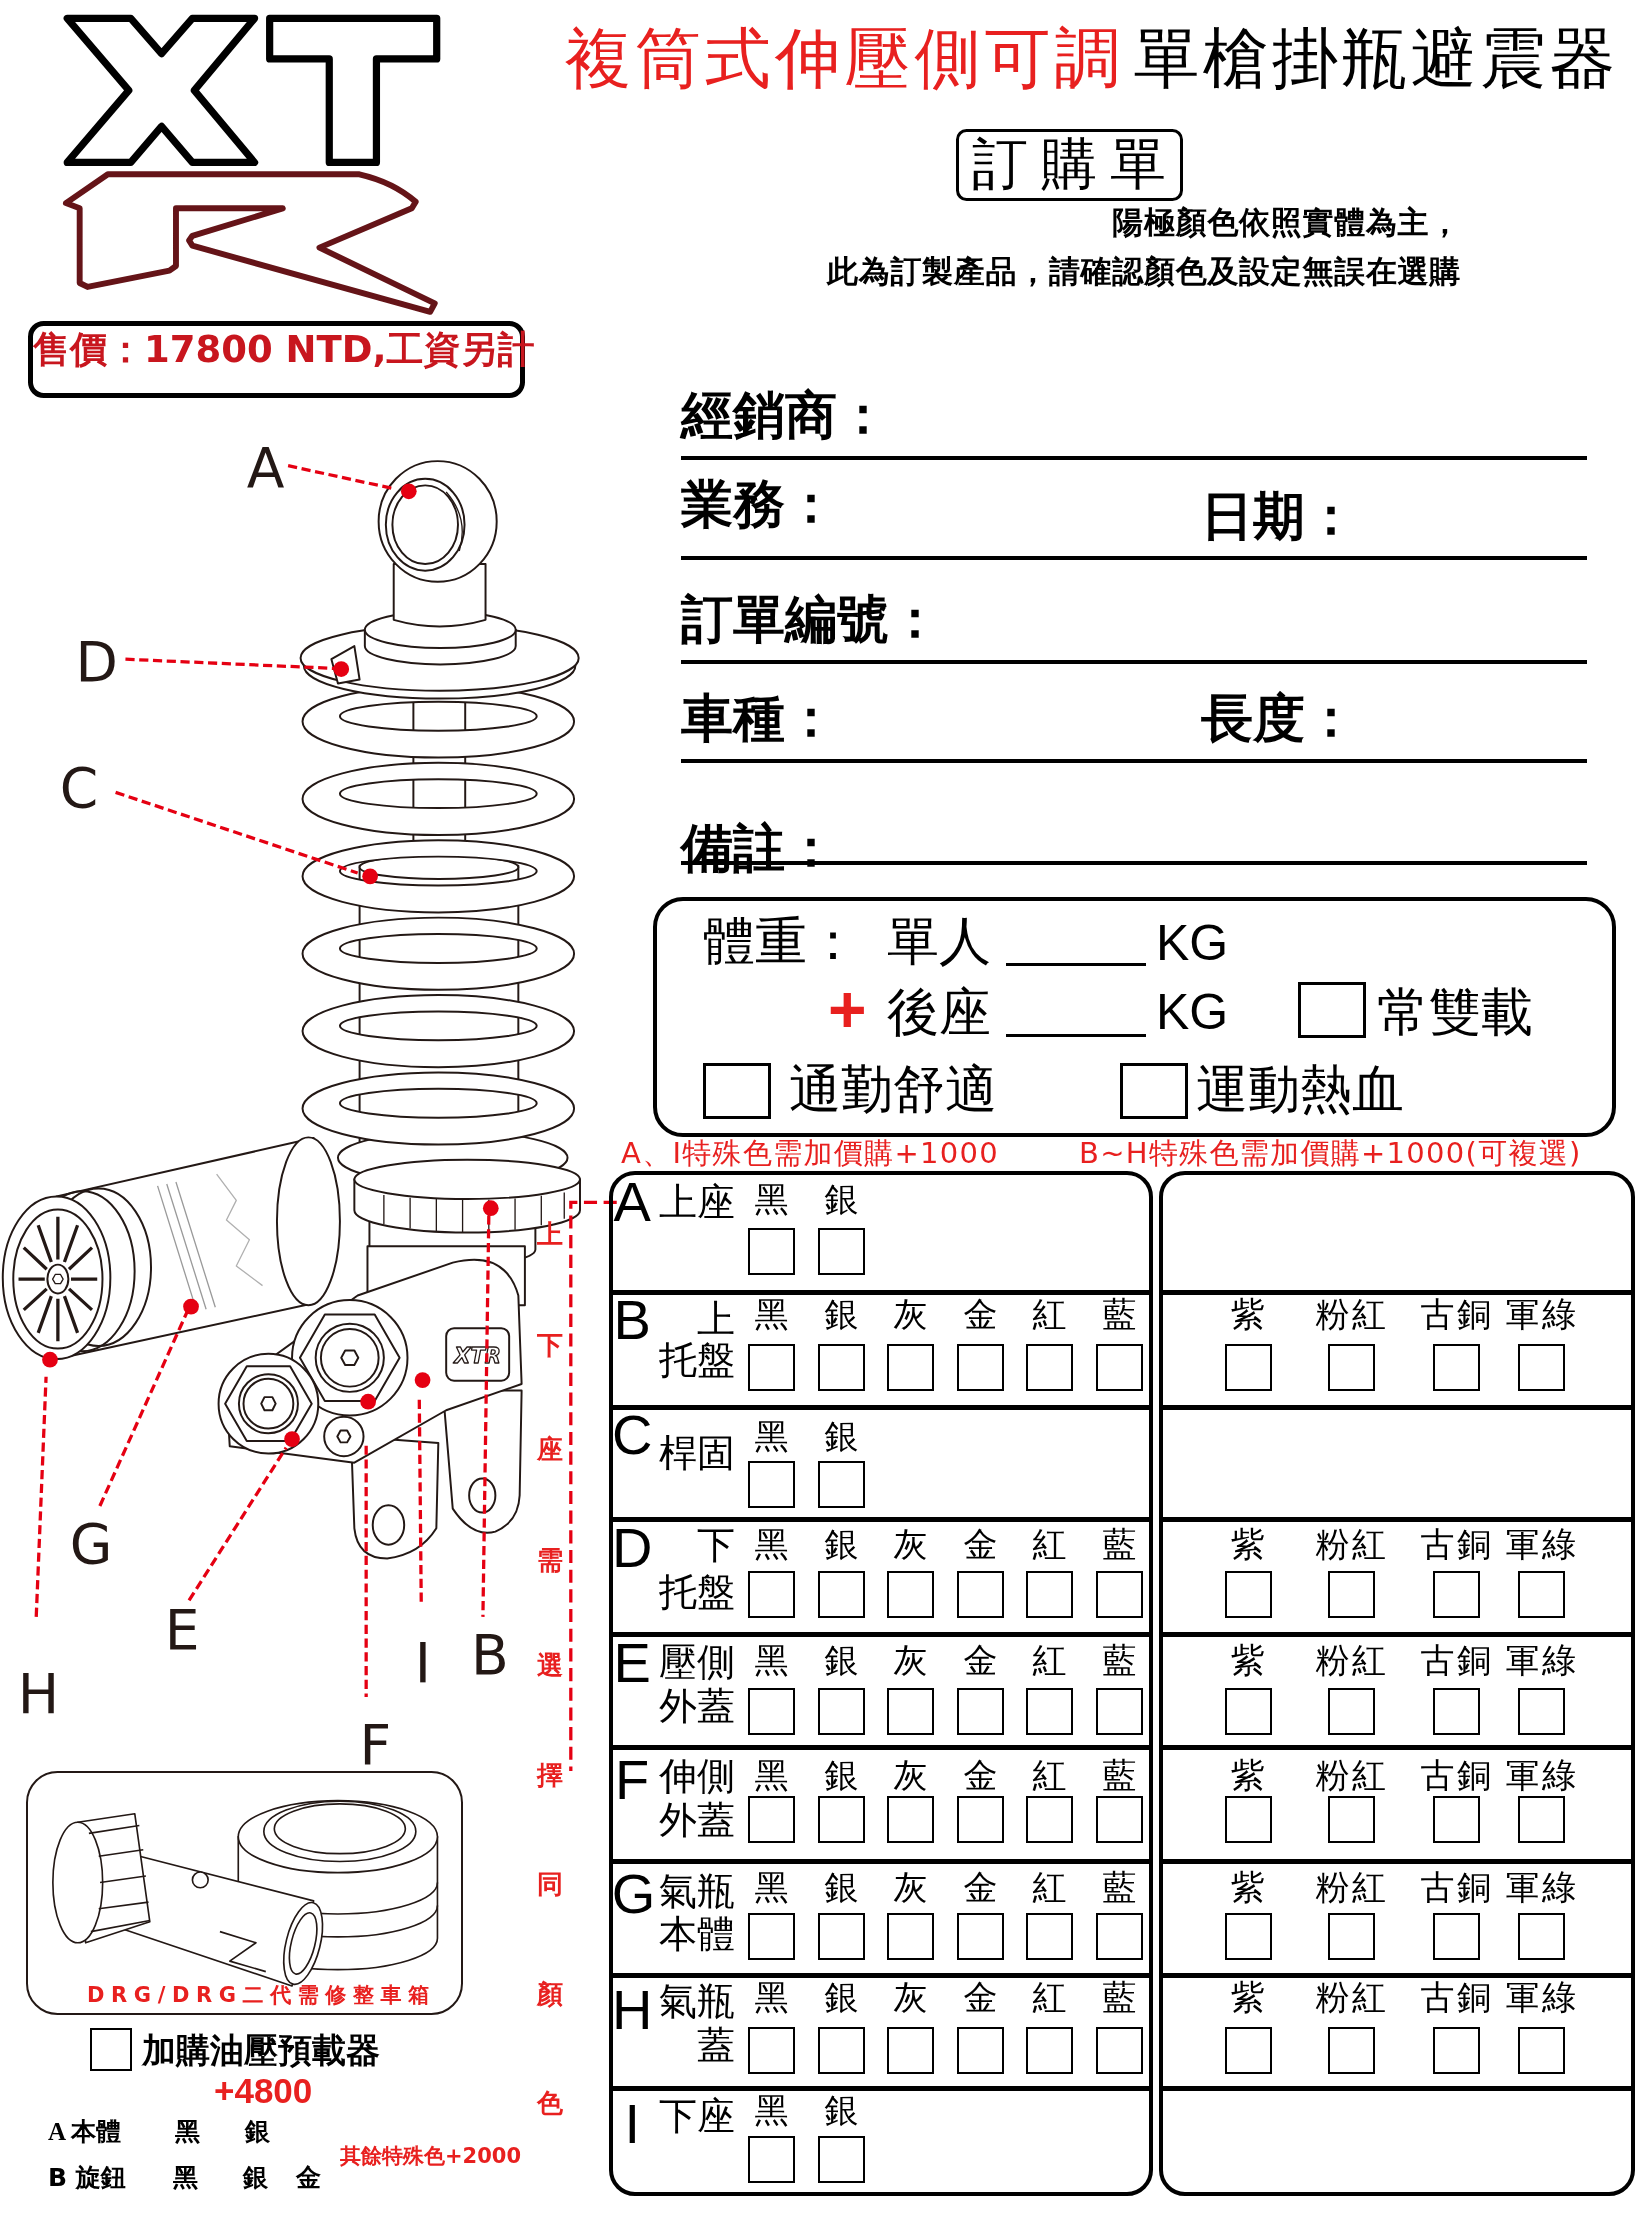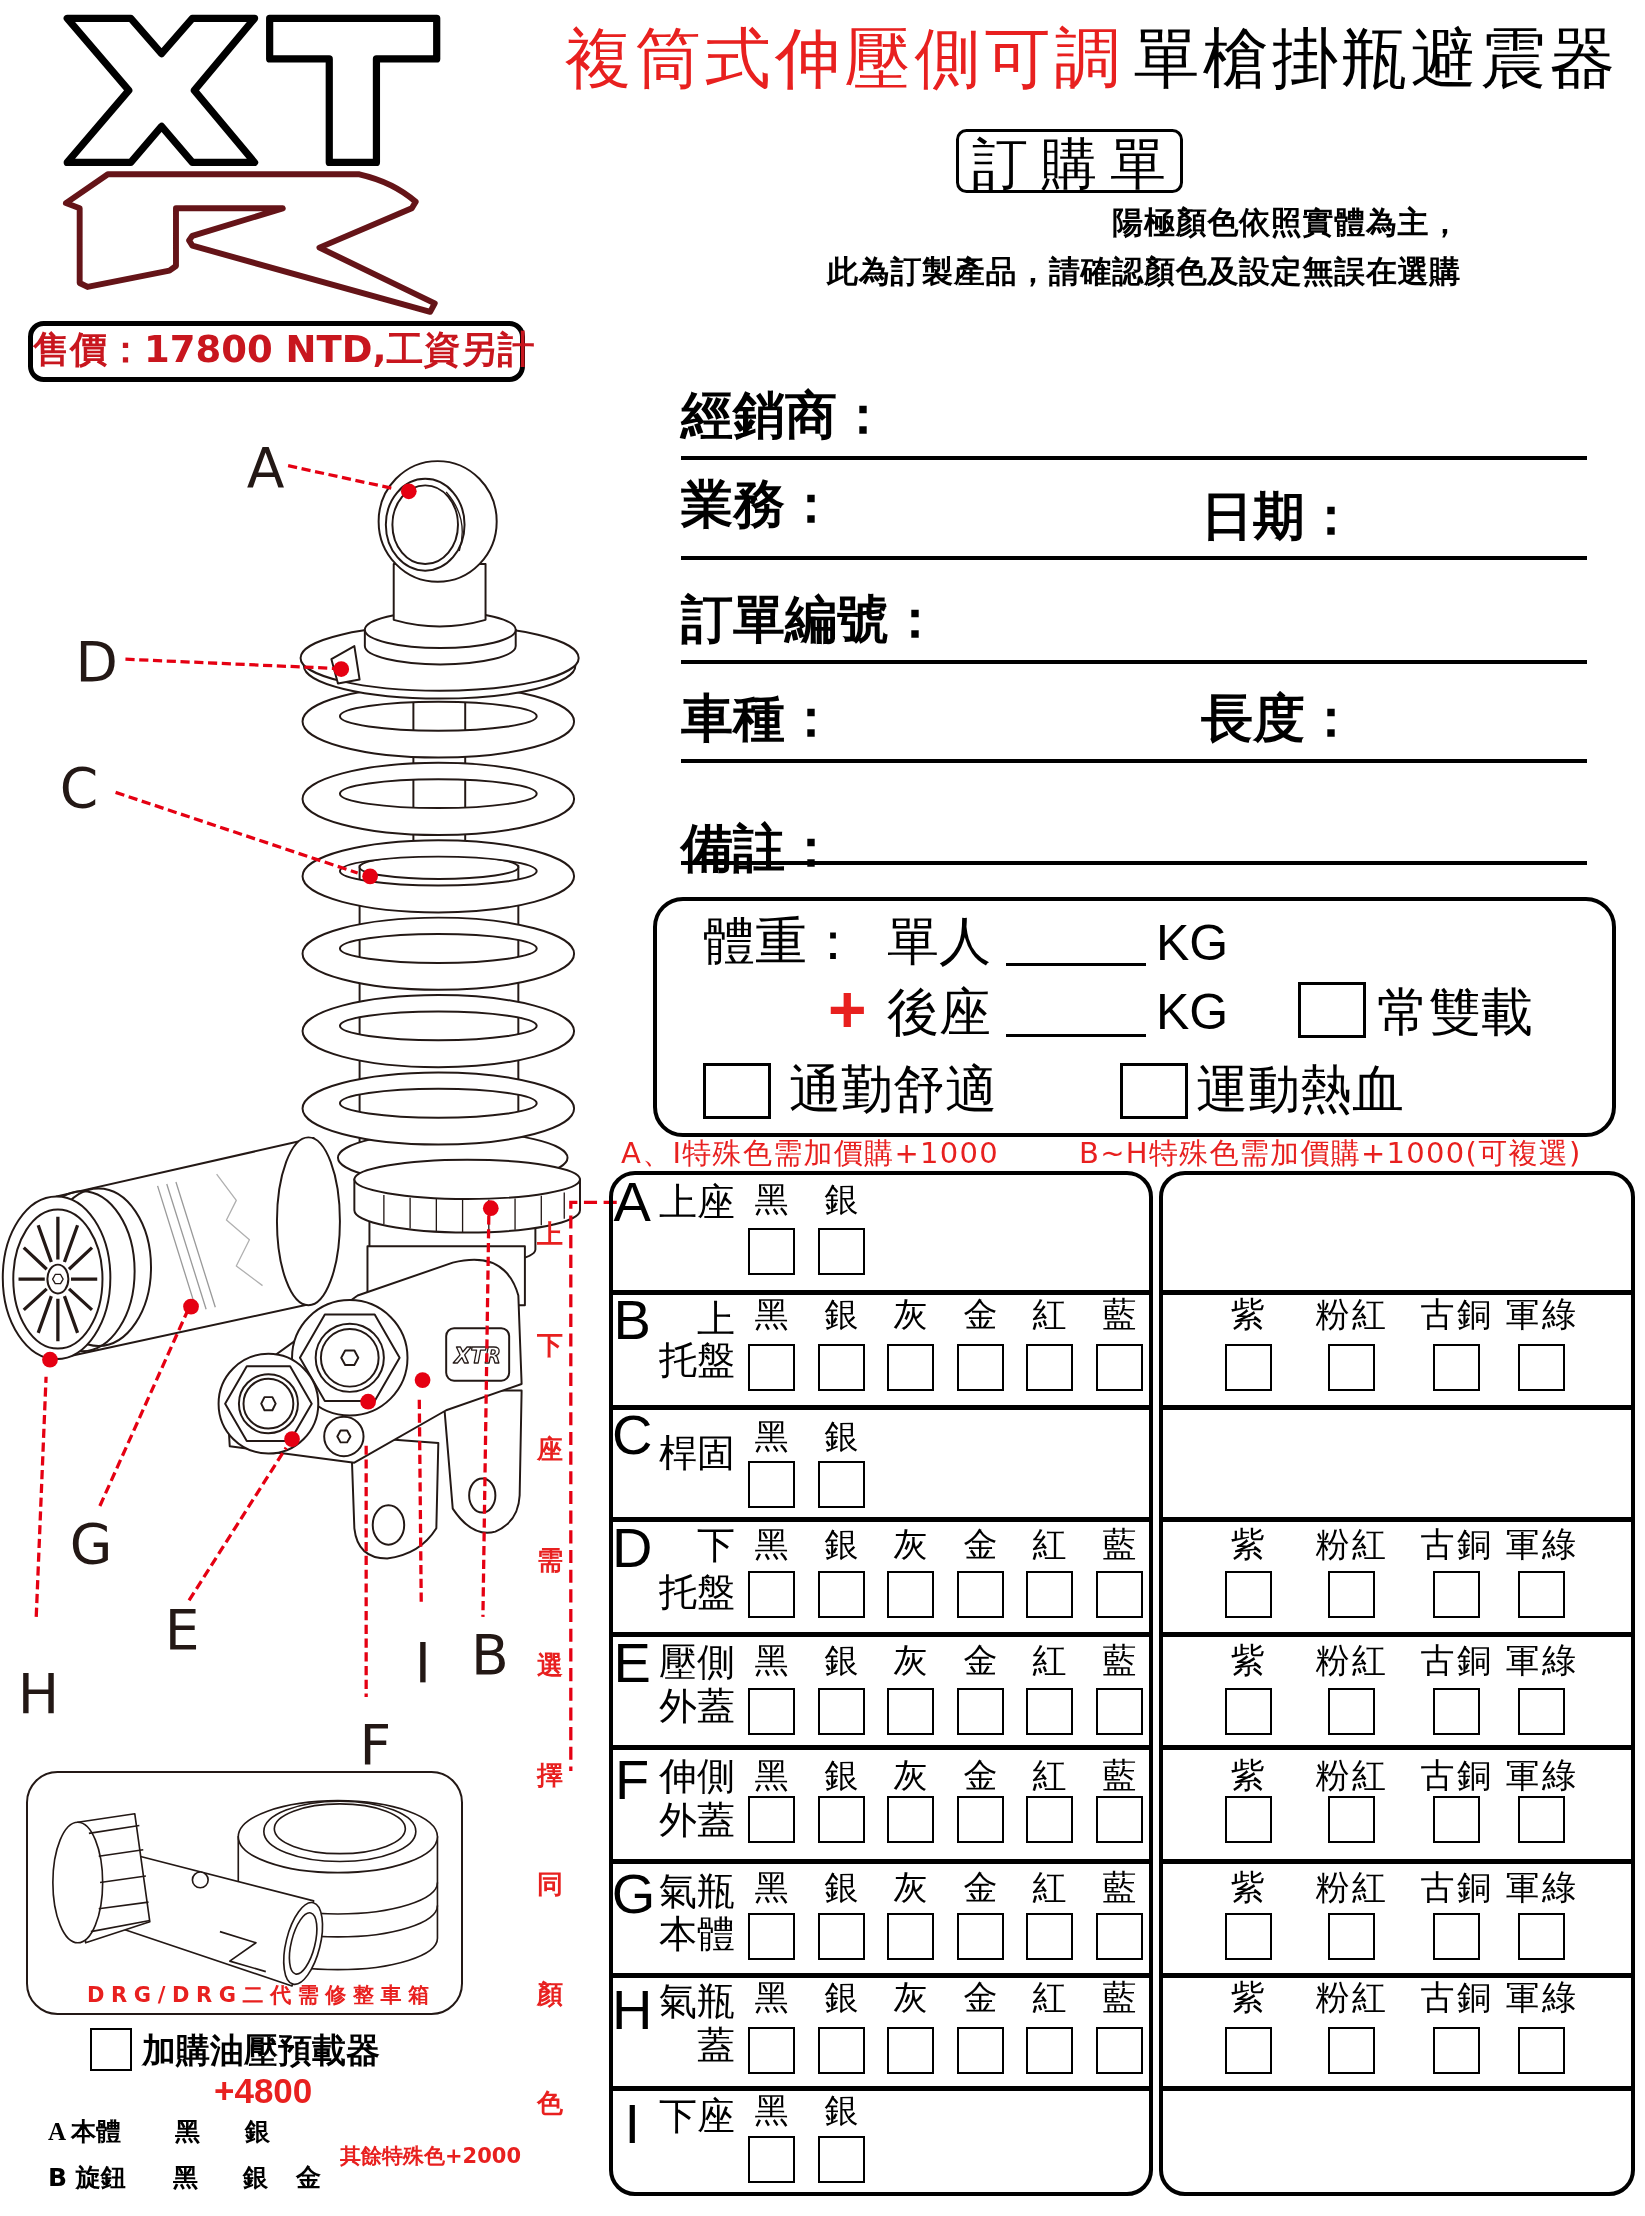--- a/index.html
+++ b/index.html
@@ -41,26 +41,26 @@
 <div id="page">
 
   <svg class="a" style="left:0;top:0" width="538" height="321" viewBox="0 0 820 490">
     <title>XTR</title>
     <g fill="#fff" stroke="#000" stroke-width="11" stroke-linejoin="round">
       <path d="M102 28 L199 28 L246 82 L293 28 L388 28 L296 138 L388 248 L293 248 L246 193 L199 248 L102 248 L196 138 Z"></path>
       <path d="M411 28 L666 28 L666 90 L574 90 L574 248 L502 248 L502 90 L411 90 Z"></path>
     </g>
     <path fill="#fff" stroke="#651418" stroke-width="9" stroke-linejoin="round" d="M100 310 L164 266 L548 266 Q600 278 634 308 L628 318 L487 378 L663 463 L656 476 L293 375 L288 367 L293 360 L431 318 L268 318 L268 406 L258 413 L133 438 L121 432 L121 318 Z"></path>
   </svg>
-  <div class="a price" style="left:28px;top:321px;width:497px;height:61px;">售價：17800 NTD,工資另計</div>
+  <div class="a price" style="left:28px;top:321px;width:497px;height:77px;">售價：17800 NTD,工資另計</div>
 
   <div class="a title" style="left:565px;top:26px;">
     <span class="red" style="letter-spacing:3.9px">複筒式伸壓側可調</span><span style="letter-spacing:3.3px;margin-left:9.2px">單槍掛瓶避震器</span>
   </div>
-  <div class="a badge" style="left:956px;top:129px;width:227px;height:64px;">訂購單</div>
+  <div class="a badge" style="left:956px;top:129px;width:227px;height:72px;">訂購單</div>
   <div class="a notice" style="left:722px;top:207px;">陽極顏色依照實體為主，</div>
   <div class="a notice" style="left:722px;top:256px;">此為訂製產品，請確認顏色及設定無誤在選購</div>
 
   <input class="fld" style="left: 681px; top: 394px; width: 906px; height: 66px; padding-left: 223px;" value="">
   <div class="a flabel" style="left:681px;top:389px;">經銷商：</div>
 
   <input class="fld" style="left: 681px; top: 494px; width: 520px; height: 66px; padding-left: 171px;" value="">
   <input class="fld" style="left: 1201px; top: 494px; width: 386px; height: 66px; padding-left: 157px;" value="">
   <div class="a flabel" style="left:681px;top:478px;">業務：</div>
   <div class="a flabel" style="left:1201px;top:490px;">日期：</div>

